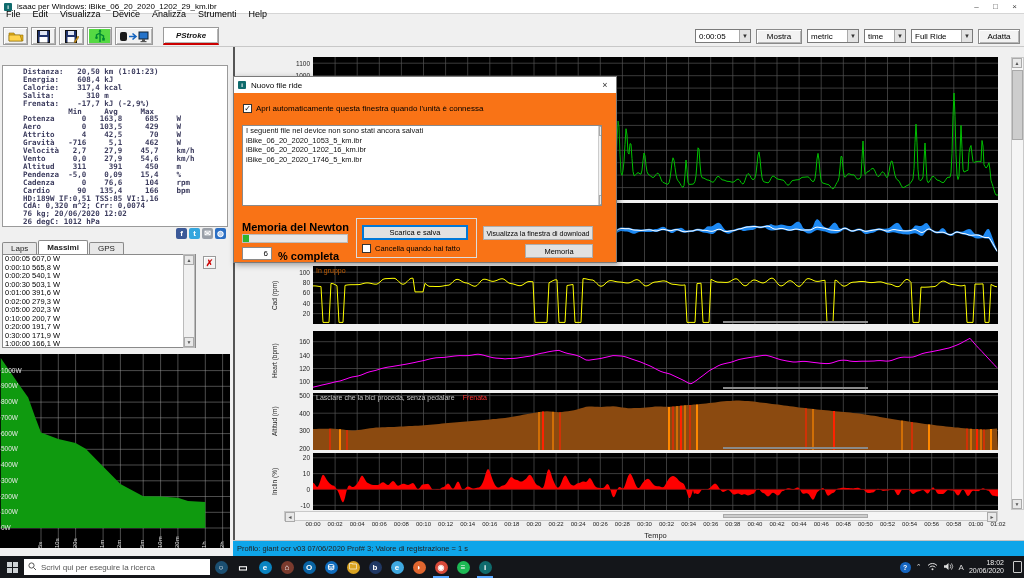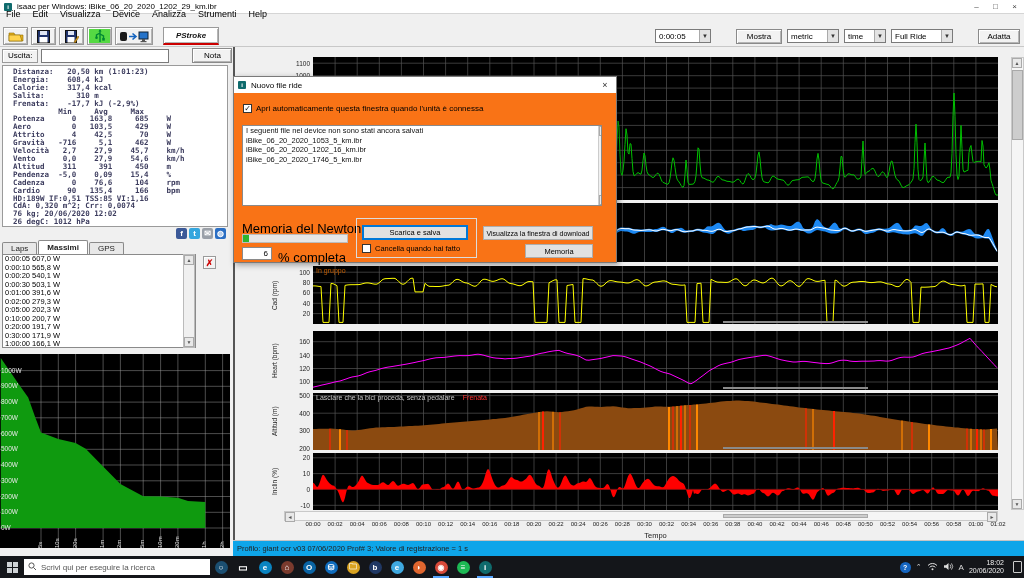--- a/index.html
+++ b/index.html
@@ -22,30 +22,30 @@
   .tbtn svg{display:block;}
   .pstroke{width:56px;height:18px;margin-left:10px;background:#fff;border:1px solid #9a9a9a;font-size:8px;font-style:italic;
            font-weight:bold;display:flex;align-items:center;justify-content:center;color:#111;
            box-shadow:inset 1px 1px 0 #fff,inset -1px -1px 0 #b5b5b5;border-bottom:2px solid #c00;}
   .tb-right{margin-left:auto;display:flex;align-items:center;gap:5px;padding-right:4px;}
   .select{height:14px;background:#fff;border:1px solid #7a7a7a;display:flex;align-items:center;font-size:8px;}
   .select span{padding:0 3px;white-space:nowrap;overflow:hidden;}
   .select .arr{margin-left:auto;width:11px;height:12px;background:#e3e3e3;border-left:1px solid #aaa;
                display:flex;align-items:center;justify-content:center;font-size:6px;color:#333;}
   .btn3d{height:15px;background:#f2f2f2;border:1px solid #8a8a8a;box-shadow:inset 1px 1px 0 #fff,inset -1px -1px 0 #b5b5b5;
-         font-size:8px;display:flex;align-items:center;justify-content:center;padding:0 7px;margin-left:20px;}
+         font-size:8px;display:flex;align-items:center;justify-content:center;padding:0 7px;}
   
   .leftpanel{position:absolute;left:0;top:47px;width:230px;height:509px;background:#f0f0f0;}
   .lp-row{position:absolute;left:2px;top:1px;display:flex;align-items:center;gap:3px;}
   .label3d{height:14px;background:#f2f2f2;border:1px solid #9a9a9a;box-shadow:inset 1px 1px 0 #fff;font-size:8px;
            display:flex;align-items:center;padding:0 5px;}
   .uscita-input{width:128px;height:14px;border:1px solid #7a7a7a;background:#fff;font-size:8px;padding:0 2px;
                 font-family:"Liberation Sans",sans-serif;}
   .stats{position:absolute;left:2px;top:18px;width:226px;height:162px;background:#fff;border:1px solid #9a9a9a;
-         padding:2px 0 0 10px;overflow:hidden;}
+         padding:2px 0 0 20px;overflow:hidden;}
   .stat-line{font-family:"DejaVu Sans Mono",monospace;font-size:7.5px;line-height:7.9px;white-space:pre;
              font-weight:bold;color:#3c3c5e;}
   .social{position:absolute;right:4px;top:181px;display:flex;gap:2px;}
   .sicon{width:11px;height:11px;border-radius:2px;color:#fff;font-size:8px;display:flex;align-items:center;justify-content:center;font-weight:bold;}
   .tabs{position:absolute;left:2px;top:193px;display:flex;align-items:flex-end;height:14px;}
   .tab{height:12px;border:1px solid #8a8a8a;border-bottom:none;background:#e8e8e8;font-size:8px;padding:0 8px;
        display:flex;align-items:center;border-radius:2px 2px 0 0;margin-right:1px;color:#222;}
   .tab.active{height:14px;background:#fff;font-weight:bold;}
   .laplist{position:absolute;left:2px;top:207px;width:194px;height:94px;background:#fff;border:1px solid #8a8a8a;overflow:hidden;}
   .lap-row{font-size:7.5px;line-height:8.5px;padding-left:2px;white-space:pre;}
@@ -75,21 +75,21 @@
   
   .dialog{position:absolute;left:233px;top:76px;width:384px;height:187px;background:#f97316;border:1px solid #7a7a7a;
           box-shadow:2px 2px 6px rgba(0,0,0,.35);z-index:50;}
   .dlg-title{height:16px;background:#fff;display:flex;align-items:center;font-size:8px;}
   .dlg-close{margin-left:auto;width:22px;height:16px;display:flex;align-items:center;justify-content:center;font-size:9px;color:#333;}
   .cb{width:9px;height:9px;border:1px solid #333;background:#fff;font-size:8px;line-height:8px;text-align:center;color:#111;flex:none;}
   .dlg-check{position:absolute;left:9px;top:27px;display:flex;gap:4px;align-items:center;font-size:8px;}
   .dlg-list{position:absolute;left:8px;top:48px;width:360px;height:81px;background:#fff;border:1px solid #8a8a8a;overflow:hidden;}
   .file-row{font-size:7.5px;line-height:9.5px;padding-left:3px;white-space:pre;color:#111;}
   .dlg-lscroll{position:absolute;left:355px;top:0;width:12px;height:79px;background:#f0f0f0;border-left:1px solid #ccc;}
-  .dlg-label{position:absolute;font-size:13px;}
+  .dlg-label{position:absolute;font-size:11px;font-weight:bold;}
   .progress{position:absolute;left:8px;top:157px;width:106px;height:9px;border:1px solid #bcbcbc;background:#e6e6e6;}
   .prog-fill{height:100%;background:#2db52d;}
   .pctbox{position:absolute;left:8px;top:170px;width:30px;height:13px;border:1px solid #8a8a8a;background:#fff;font-size:8px;
           display:flex;align-items:center;justify-content:flex-end;padding-right:3px;}
   .groupbox{position:absolute;left:122px;top:141px;width:121px;height:40px;border:1px solid #dcdcdc;}
   .winbtn10{position:absolute;background:#e1e1e1;border:1px solid #adadad;font-size:7.5px;display:flex;align-items:center;
             justify-content:center;}
   .defbtn{border:2px solid #0078d7;}
   
   .taskbar{position:absolute;left:0;top:556px;width:1024px;height:22px;background:#14161a;display:flex;align-items:center;z-index:90;}
@@ -196,25 +196,20 @@
       </div>
       <div class="select" style="width:62px;">
         <span>Full Ride</span>
         <span class="arr">▼</span>
       </div>
       <div class="btn3d" style="width:42px;">Adatta</div>
     </div>
   </div>
 
   <div class="leftpanel">
-    <div class="lp-row">
-      <div class="label3d">Uscita:</div>
-      <input class="uscita-input" value="" style="">
-      <div class="btn3d" style="width:40px;">Nota</div>
-    </div>
     <div class="stats" id="stats">
         <div class="stat-line">Distanza:   20,50 km (1:01:23)</div>
         <div class="stat-line">Energia:    608,4 kJ</div>
         <div class="stat-line">Calorie:    317,4 kcal</div>
         <div class="stat-line">Salita:       310 m</div>
         <div class="stat-line">Frenata:    -17,7 kJ (-2,9%)</div>
         <div class="stat-line">          Min     Avg     Max</div>
         <div class="stat-line">Potenza      0   163,8     685    W</div>
         <div class="stat-line">Aero         0   103,5     429    W</div>
         <div class="stat-line">Attrito      4    42,5      70    W</div>

